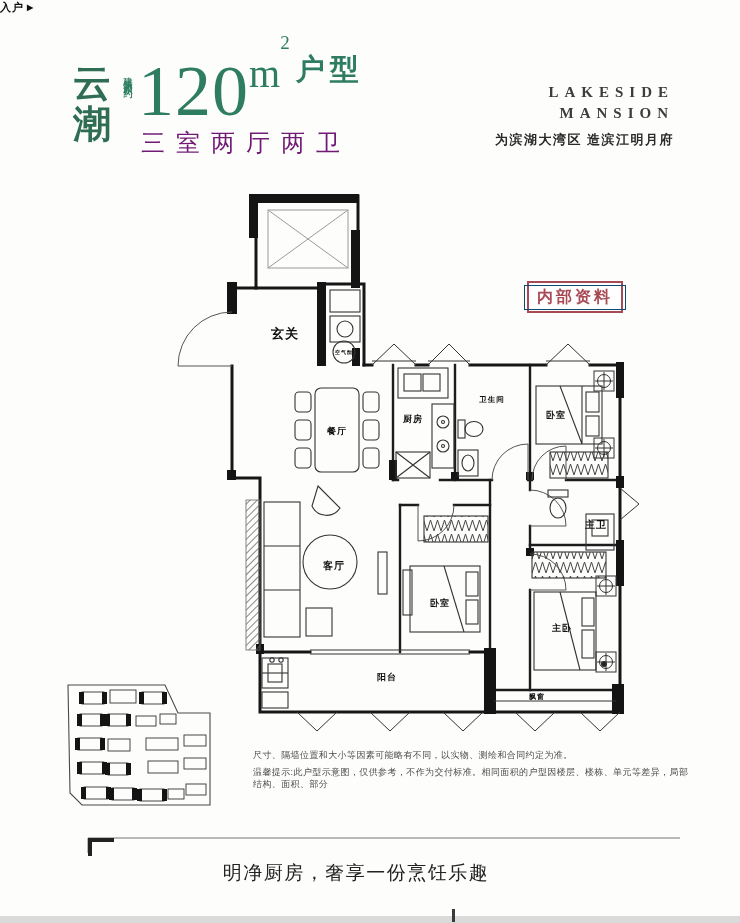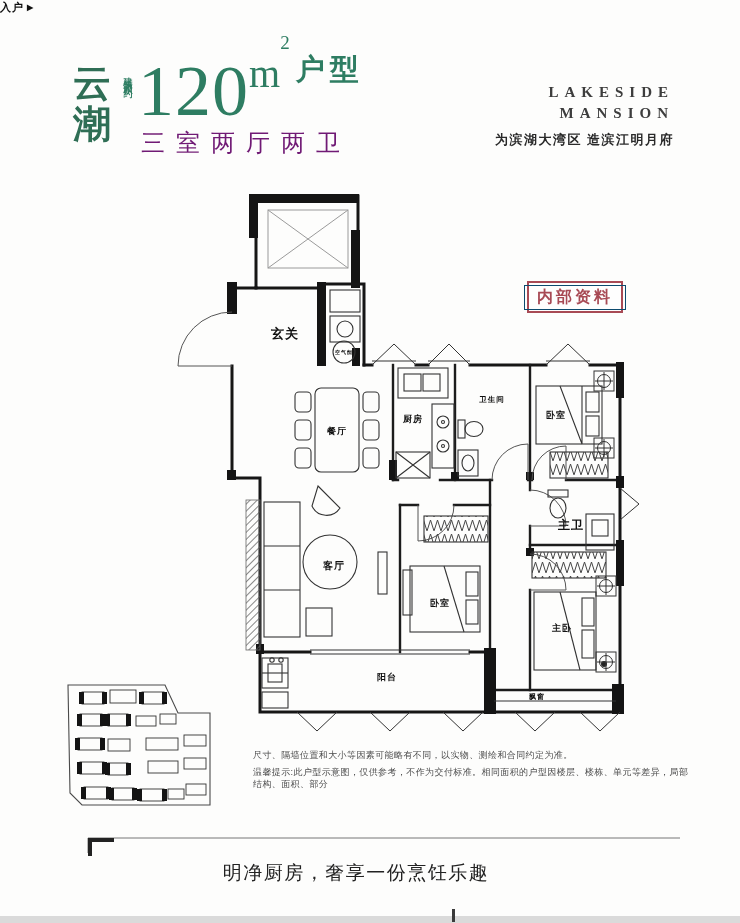--- a/index.html
+++ b/index.html
@@ -307,21 +307,21 @@
     <span>入户</span>
     <span class="entry-arrow">▶</span>
   </div>
 <div class="room-label" style="left: 285px; top: 334px; font-size: 13px;">玄关</div>
     <div class="room-label" style="left: 337px; top: 431px; font-size: 9px;">餐厅</div>
     <div class="room-label" style="left: 413px; top: 419px; font-size: 9px;">厨房</div>
     <div class="room-label" style="left: 492px; top: 400px; font-size: 7.5px;">卫生间</div>
     <div class="room-label" style="left: 556px; top: 415px; font-size: 9px;">卧室</div>
     <div class="room-label" style="left: 334px; top: 566px; font-size: 10px;">客厅</div>
     <div class="room-label" style="left: 440px; top: 603px; font-size: 9px;">卧室</div>
-    <div class="room-label" style="left: 571px; top: 525px; font-size: 12px;">主卫</div>
+    <div class="room-label" style="left: 596px; top: 525px; font-size: 10px;">主卫</div>
     <div class="room-label" style="left: 562px; top: 628px; font-size: 9px;">主卧</div>
     <div class="room-label" style="left: 387px; top: 677px; font-size: 9px;">阳台</div>
     <div class="room-label" style="left: 537px; top: 697px; font-size: 7px;">飘窗</div>
     <div class="room-label" style="left: 344px; top: 352px; font-size: 5px;">空气能</div>
   </div>
 
 <div class="abs disclaimer disc1">温馨提示:此户型示意图，仅供参考，不作为交付标准。相同面积的户型因楼层、楼栋、单元等差异，局部结构、面积、部分</div>
 <div class="abs disclaimer disc2">尺寸、隔墙位置和大小等因素可能略有不同，以实物、测绘和合同约定为准。</div>
 
 <div class="abs slogans">

